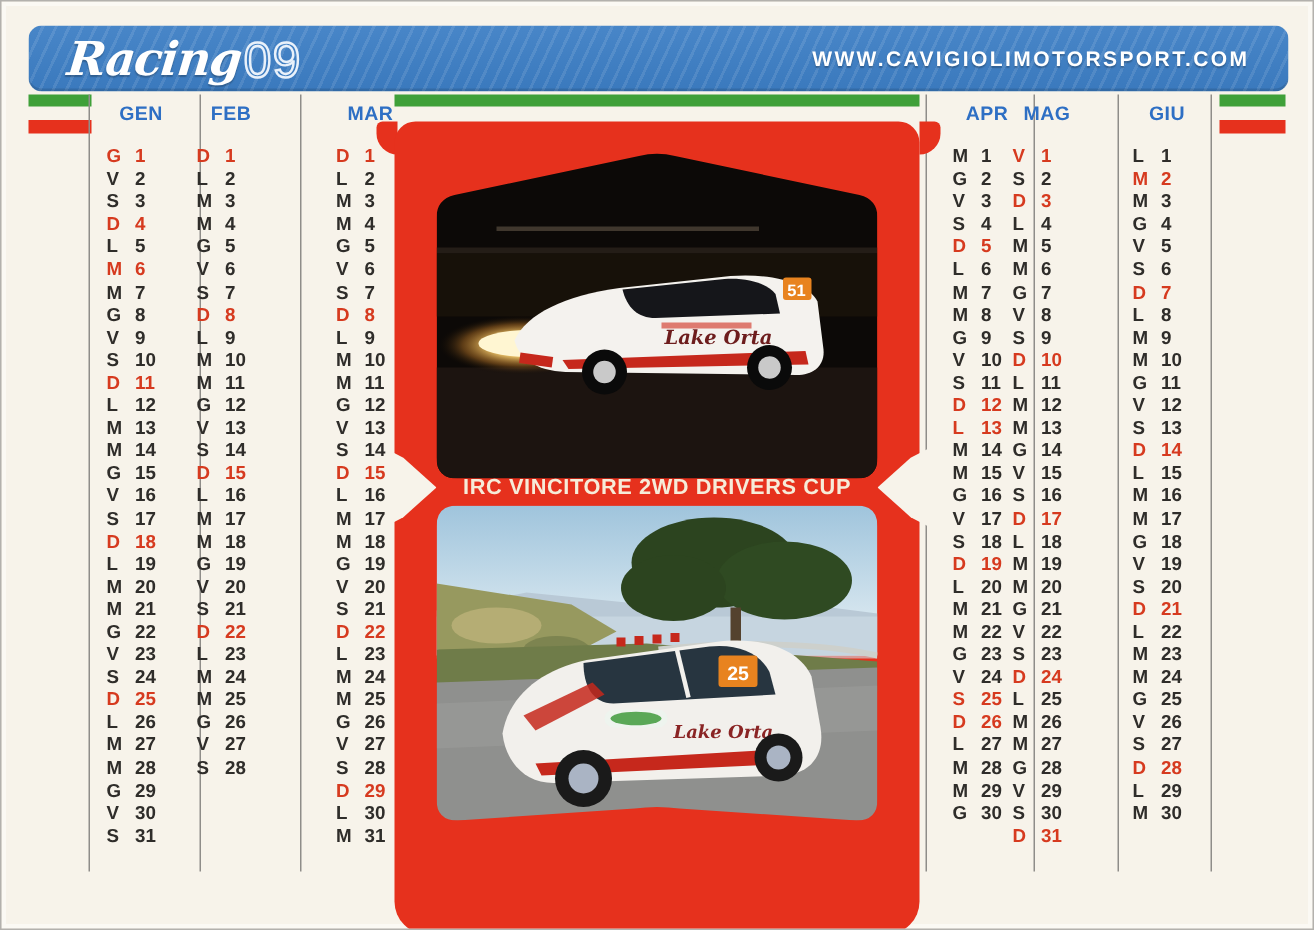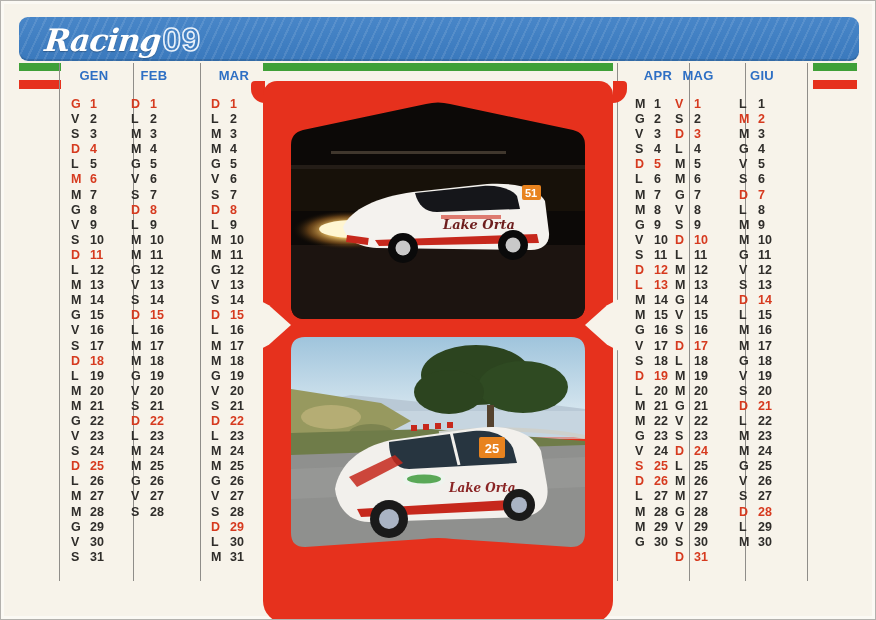--- a/index.html
+++ b/index.html
@@ -17,21 +17,21 @@
       linear-gradient(#4886c8,#3a79bd);
     box-shadow:inset 0 -2px 0 rgba(0,0,0,.12);
   }
   .logo{position:absolute;left:26px;top:1px;height:44px;display:flex;align-items:center;}
   .logo-script{
     font-family:"DejaVu Serif", serif;font-style:italic;font-weight:bold;
     font-size:31px;color:#ffffff;letter-spacing:-1px;transform:skewX(-6deg);
     text-shadow:0 1px 1px rgba(0,0,0,.25);
   }
   .logo-year{
-    font-family:"Liberation Sans", sans-serif;font-size:33px;font-weight:bold;
+    font-family:"Liberation Sans", sans-serif;font-size:33px;font-weight:normal;
     color:transparent;-webkit-text-stroke:1.6px #e9f1fa;margin-left:2px;letter-spacing:1px;
   }
   .url{
     position:absolute;right:26px;top:0;height:44px;display:flex;align-items:center;
     color:#ffffff;font-size:14px;font-weight:bold;letter-spacing:1.6px;
     text-shadow:0 1px 1px rgba(0,0,0,.25);
   }
   
   .bar{position:absolute;}
   .g{background:#3fa039;}
@@ -76,20 +76,21 @@
 </head>
 <body>
 
 <div class="stage">
 
   <div class="header">
     <div class="logo">
       <span class="logo-script">Racing</span>
       <span class="logo-year">09</span>
     </div>
+    <div class="url">WWW.CAVIGIOLIMOTORSPORT.COM</div>
   </div>
 
   <div class="bar g stripe-gl"></div>
   <div class="bar r stripe-rl"></div>
   <div class="bar g stripe-gc"></div>
   <div class="bar g stripe-gr"></div>
   <div class="bar r stripe-rr"></div>
 
   <div class="vline" style="left:58px"></div>
   <div class="vline" style="left:132px"></div>
@@ -161,21 +162,21 @@
         <div class="drow"><span class="dl">S</span><span class="dn">21</span></div>
         <div class="drow red"><span class="dl">D</span><span class="dn">22</span></div>
         <div class="drow"><span class="dl">L</span><span class="dn">23</span></div>
         <div class="drow"><span class="dl">M</span><span class="dn">24</span></div>
         <div class="drow"><span class="dl">M</span><span class="dn">25</span></div>
         <div class="drow"><span class="dl">G</span><span class="dn">26</span></div>
         <div class="drow"><span class="dl">V</span><span class="dn">27</span></div>
         <div class="drow"><span class="dl">S</span><span class="dn">28</span></div>
       </div>
   </div>
-  <div class="month" style="left:204px">
+  <div class="month" style="left:217px">
     <div class="mtitle">MAR</div>
       <div class="mdays">
         <div class="drow red"><span class="dl">D</span><span class="dn">1</span></div>
         <div class="drow"><span class="dl">L</span><span class="dn">2</span></div>
         <div class="drow"><span class="dl">M</span><span class="dn">3</span></div>
         <div class="drow"><span class="dl">M</span><span class="dn">4</span></div>
         <div class="drow"><span class="dl">G</span><span class="dn">5</span></div>
         <div class="drow"><span class="dl">V</span><span class="dn">6</span></div>
         <div class="drow"><span class="dl">S</span><span class="dn">7</span></div>
         <div class="drow red"><span class="dl">D</span><span class="dn">8</span></div>
@@ -268,21 +269,21 @@
         <div class="drow red"><span class="dl">D</span><span class="dn">24</span></div>
         <div class="drow"><span class="dl">L</span><span class="dn">25</span></div>
         <div class="drow"><span class="dl">M</span><span class="dn">26</span></div>
         <div class="drow"><span class="dl">M</span><span class="dn">27</span></div>
         <div class="drow"><span class="dl">G</span><span class="dn">28</span></div>
         <div class="drow"><span class="dl">V</span><span class="dn">29</span></div>
         <div class="drow"><span class="dl">S</span><span class="dn">30</span></div>
         <div class="drow red"><span class="dl">D</span><span class="dn">31</span></div>
       </div>
   </div>
-  <div class="month" style="left:732px">
+  <div class="month" style="left:748px">
     <div class="mtitle">GIU</div>
       <div class="mdays">
         <div class="drow"><span class="dl">L</span><span class="dn">1</span></div>
         <div class="drow red"><span class="dl">M</span><span class="dn">2</span></div>
         <div class="drow"><span class="dl">M</span><span class="dn">3</span></div>
         <div class="drow"><span class="dl">G</span><span class="dn">4</span></div>
         <div class="drow"><span class="dl">V</span><span class="dn">5</span></div>
         <div class="drow"><span class="dl">S</span><span class="dn">6</span></div>
         <div class="drow red"><span class="dl">D</span><span class="dn">7</span></div>
         <div class="drow"><span class="dl">L</span><span class="dn">8</span></div>
@@ -345,20 +346,21 @@
           <text x="240" y="102" font-family="Liberation Sans, sans-serif" font-size="11" font-weight="bold" fill="#ffffff" text-anchor="middle">51</text>
           <text x="152" y="134" font-family="DejaVu Serif, serif" font-style="italic" font-size="13" font-weight="bold" fill="#6d1d1d">Lake Orta</text>
           <circle cx="112" cy="153" r="15" fill="#0a0a0a"></circle>
             <circle cx="112" cy="153" r="7.5" fill="#c9c9c9"></circle>
           <circle cx="222" cy="150" r="15" fill="#0a0a0a"></circle>
             <circle cx="222" cy="150" r="7.5" fill="#c9c9c9"></circle>
         </g>
       </svg>
     </div>
 
+    <div class="caption">IRC VINCITORE 2WD DRIVERS CUP</div>
 
     <div class="photo photo-bottom">
       <svg width="294" height="218" viewBox="0 0 294 218" xmlns="http://www.w3.org/2000/svg">
         <defs>
           <clipPath id="clipBottom">
             <path d="M14,0 L280,0 Q294,0 294,14 L294,196 Q294,210 280,210 L162,202 Q147,200 132,202 L14,210 Q0,210 0,196 L0,14 Q0,0 14,0 Z"></path>
           </clipPath>
           <linearGradient id="sky" x1="0" y1="0" x2="0" y2="1">
             <stop offset="0%" stop-color="#9fc4dc"></stop>
             <stop offset="100%" stop-color="#e8f1f5"></stop>

